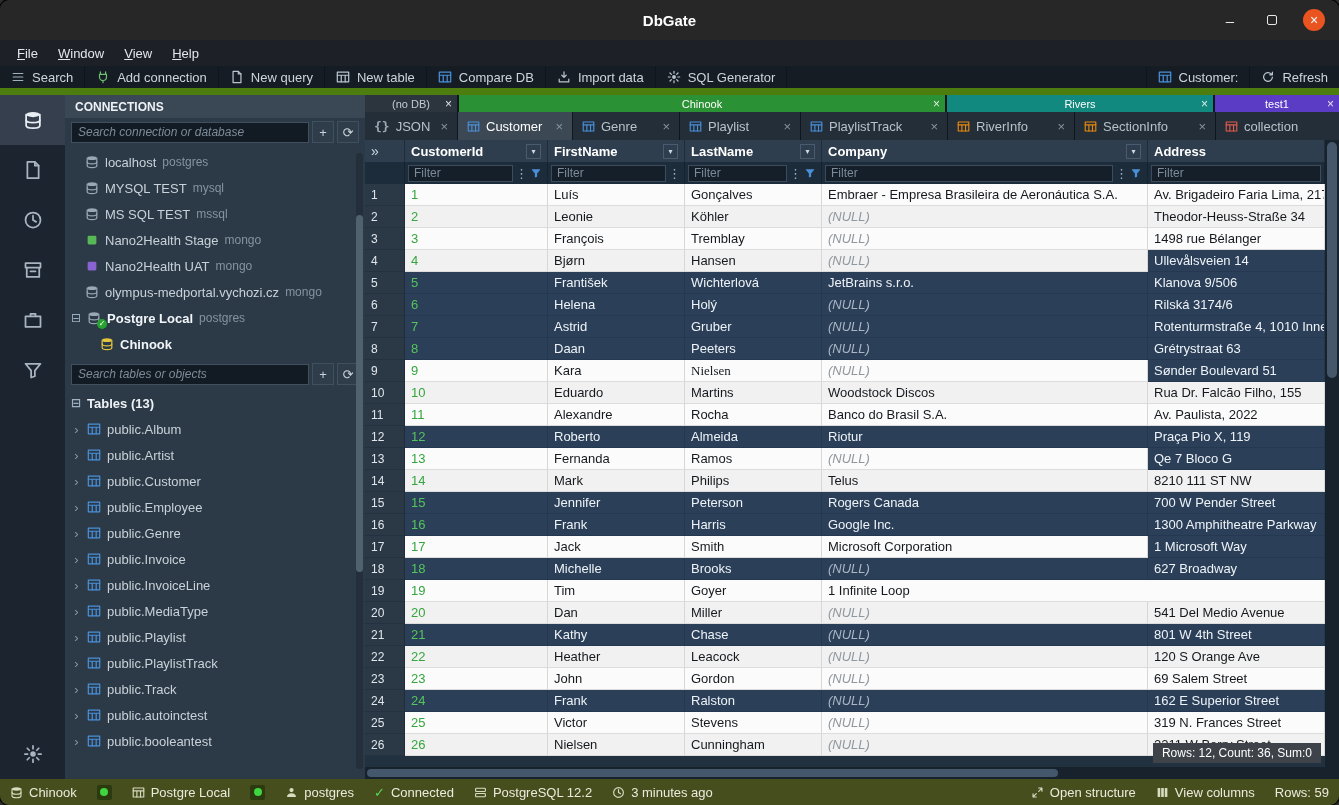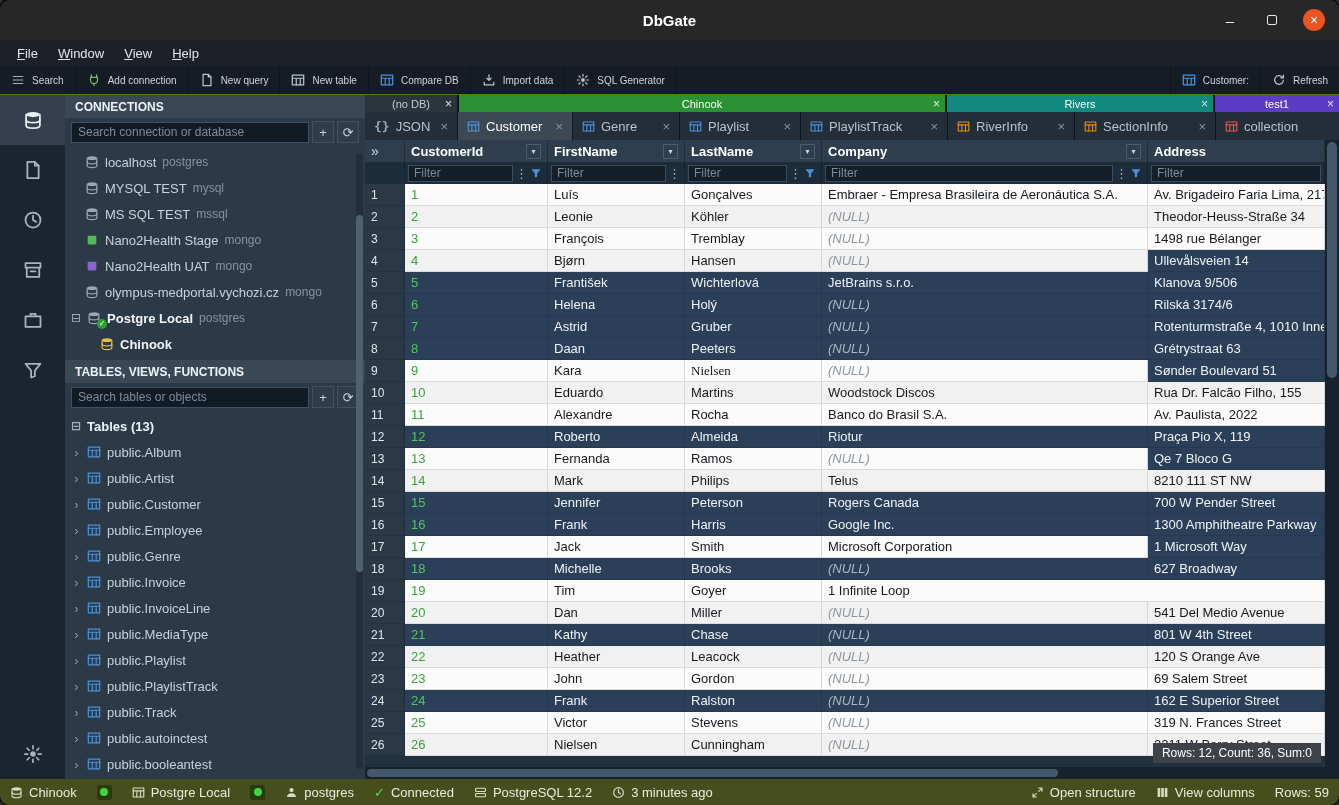--- a/index.html
+++ b/index.html
@@ -14,41 +14,41 @@
   .wc{color:#e8e8e8;font-size:15px;width:22px;height:22px;display:flex;align-items:center;justify-content:center;}
   .wc.max i{display:block;width:10px;height:10px;border:1.5px solid #e8e8e8;border-radius:2px;}
   .wc.close{background:#e95420;border-radius:50%;color:#fff;font-size:14px;}
 
   
   .menubar{flex:0 0 26px;background:#1d2026;display:flex;align-items:center;gap:2px;padding:0 8px;color:#e3e6ea;font-size:13px;}
   .menu-item{padding:3px 9px;display:inline-block;}
   .menu-item::first-letter{text-decoration:underline;}
 
   
-  .toolbar{flex:0 0 29px;background:#151c24;display:flex;align-items:stretch;color:#cdd5dc;font-size:10px;border-bottom:1px solid #4d7c0f;}
+  .toolbar{flex:0 0 29px;background:#151c24;display:flex;align-items:stretch;color:#cdd5dc;font-size:13px;border-bottom:7px solid #4d7c0f;}
   .tb-btn{display:flex;align-items:center;gap:7px;padding:0 11px;border-right:1px solid #0f151c;}
   .toolbar-right{margin-left:auto;display:flex;}
   .toolbar-right .tb-btn{border-left:1px solid #0f151c;border-right:none;}
   .tb-btn .icon{font-size:14px;}
 
   .icon{display:inline-flex;align-items:center;justify-content:center;font-family:"DejaVu Sans",sans-serif;line-height:1;}
   .icon svg{width:1em;height:1em;display:block;}
 
   
   .main{flex:1;display:flex;min-height:0;}
   .iconbar{flex:0 0 65px;background:#1c2430;display:flex;flex-direction:column;color:#a8b4c1;}
   .ib-item{height:50px;display:flex;align-items:center;justify-content:center;font-size:21px;}
   .ib-item.active{background:#353f4d;color:#e9eef4;}
   .ib-bottom{margin-top:auto;}
 
   
   .leftpanel{flex:0 0 300px;background:#2c3946;color:#c9d2da;font-size:13px;display:flex;flex-direction:column;position:relative;overflow:hidden;}
   .panel-header{flex:0 0 23px;background:#3a4754;color:#eef2f6;font-weight:bold;font-size:12px;display:flex;align-items:center;padding:0 10px;}
   .search-row{display:flex;gap:3px;padding:3px 6px;align-items:center;flex:0 0 auto;}
-  .search-input{flex:1;height:21px;background:#121b23;border:1px solid #40505e;color:#dfe6ec;font-size:12px;padding:0 6px;font-family:inherit;min-width:0;}
+  .search-input{flex:1;height:21px;background:#121b23;border:1px solid #40505e;color:#dfe6ec;font-size:12px;padding:0 6px;font-family:inherit;min-width:0;font-style:italic;}
   .search-input::placeholder{color:#7d8b98;}
   .sq-btn{width:22px;height:22px;background:#2f3d4b;border:1px solid #40505e;color:#c9d2da;display:flex;align-items:center;justify-content:center;font-size:13px;flex:0 0 22px;}
   .tree{padding:3px 0;flex:0 0 auto;}
   .tree-row{height:26px;display:flex;align-items:center;gap:6px;padding-left:20px;white-space:nowrap;overflow:hidden;}
   .tree-row.expanded{padding-left:6px;}
   .tree-row.child{padding-left:35px;}
   .tree-row.bold .tree-name{font-weight:bold;color:#f2f6fa;}
   .tree-engine{color:#8593a1;font-size:12px;}
   .collapse-glyph{color:#9fb0bf;font-size:12px;font-family:"DejaVu Sans",sans-serif;}
   .chev{color:#8a97a4;font-size:13px;width:9px;text-align:center;}
@@ -388,21 +388,20 @@
                 <svg viewBox="0 0 16 16">
                   <ellipse cx="8" cy="3.6" rx="5.5" ry="2.1" fill="currentColor"></ellipse>
                   <path d="M2.5 3.6v8.8c0 1.2 2.5 2.1 5.5 2.1s5.5-.9 5.5-2.1V3.6" stroke="currentColor" fill="none" stroke-width="1.4" stroke-linecap="round" stroke-linejoin="round"></path>
                   <path d="M2.5 8c0 1.2 2.5 2.1 5.5 2.1S13.5 9.2 13.5 8" stroke="currentColor" fill="none" stroke-width="1.4" stroke-linecap="round" stroke-linejoin="round"></path>
                 </svg>
               </span>
             </span>
             <span class="tree-name">Chinook</span>
           </div>
         </div>
-      <div class="panel-header">TABLES, VIEWS, FUNCTIONS</div>
       <div class="search-row">
         <input class="search-input" placeholder="Search tables or objects" style="">
         <span class="sq-btn">+</span>
         <span class="sq-btn">⟳</span>
       </div>
       <div class="tables-list" id="tables-list">
           <div class="group-row">
             <span class="collapse-glyph">⊟</span>
             <span>Tables (13)</span>
           </div>

